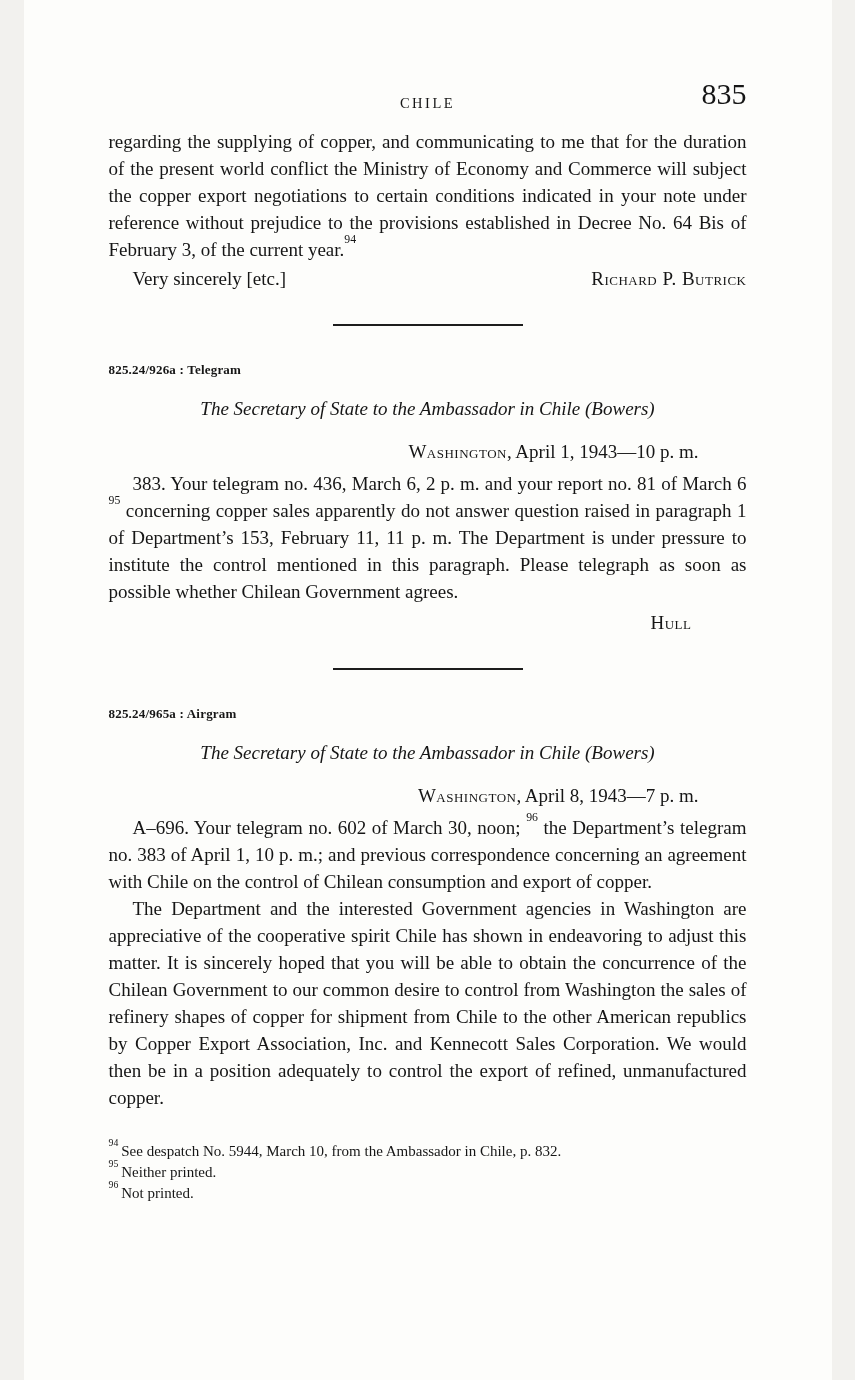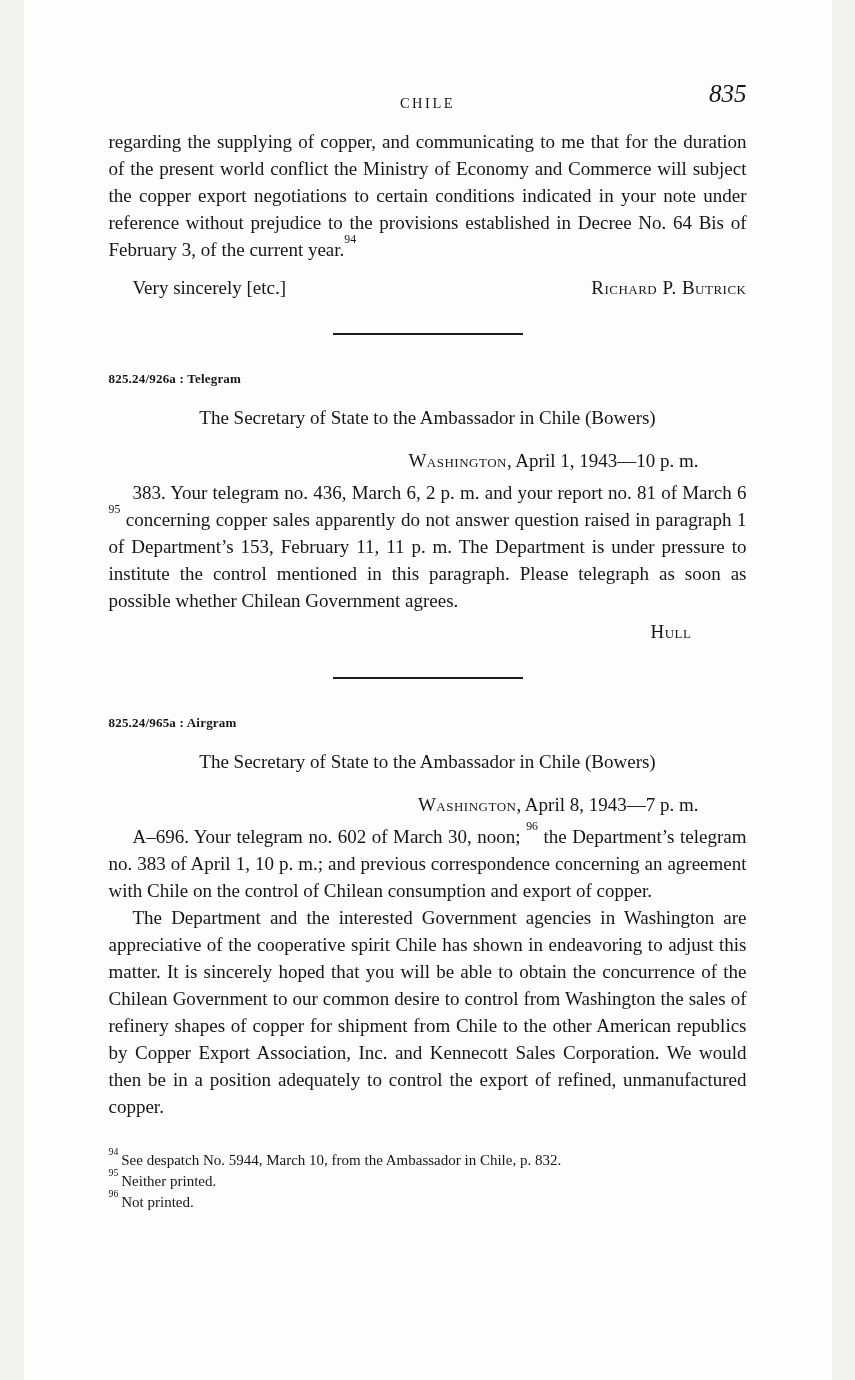--- a/index.html
+++ b/index.html
@@ -27,41 +27,40 @@
     margin-bottom: 10px;
   }
   .running-head {
     font-size: 14.5px;
     letter-spacing: 2.5px;
   }
   .page-number {
     position: absolute;
     right: 0;
     top: -8px;
-    font-size: 25px;
-    font-style: italic;
+    font-size: 30px;
   }
   p {
     margin: 0;
     text-align: justify;
   }
   .indent {
     text-indent: 24px;
   }
   sup.fn-ref {
     font-size: 0.62em;
     line-height: 0;
     position: relative;
     top: -0.45em;
   }
   .sig-line {
     display: flex;
     justify-content: space-between;
     align-items: baseline;
-    margin-top: 11px;
+    margin-top: 2px;
     gap: 37px;
   }
   .sig-line .closing {
     padding-left: 24px;
   }
   .smallcaps {
     font-variant: small-caps;
     letter-spacing: 0.5px;
     text-align: center;
   }
@@ -73,20 +72,21 @@
   }
   .citation {
     font-size: 13px;
     font-weight: bold;
     letter-spacing: 0.2px;
     margin: 0 0 12px 0;
     text-align: left;
   }
   .doc-heading {
     text-align: center;
+    font-style: italic;
     margin: 12px 0 16px 0;
   }
   .dateline {
     text-align: right;
     padding-right: 48px;
     margin-bottom: 5px;
   }
   .signature-right {
     text-align: right;
     padding-right: 55px;

